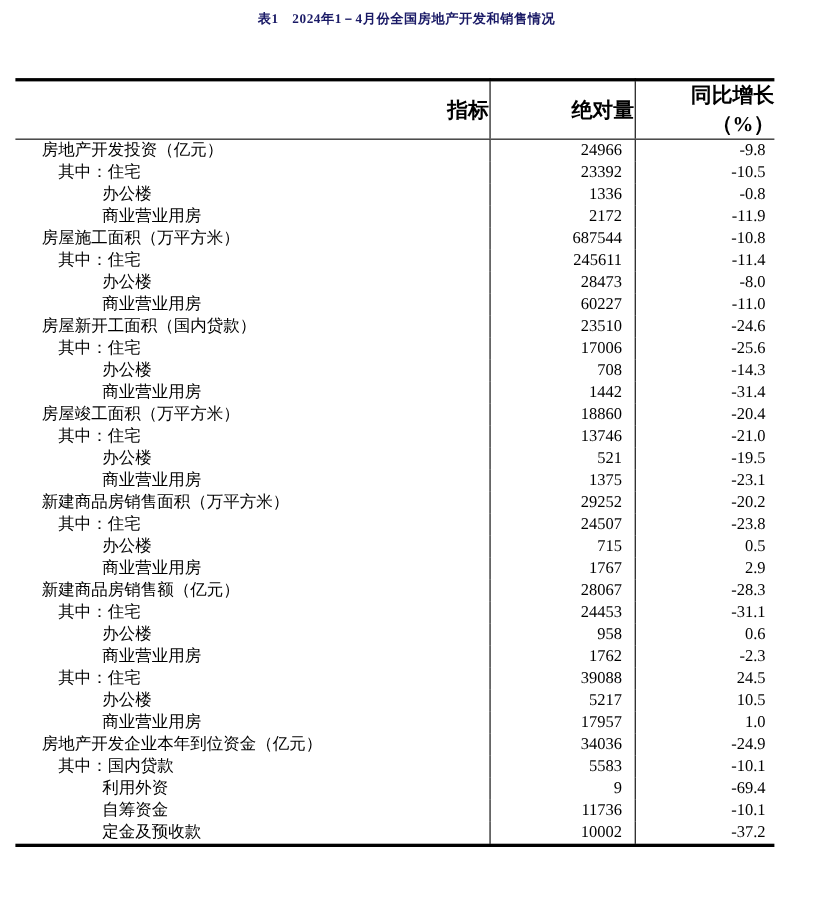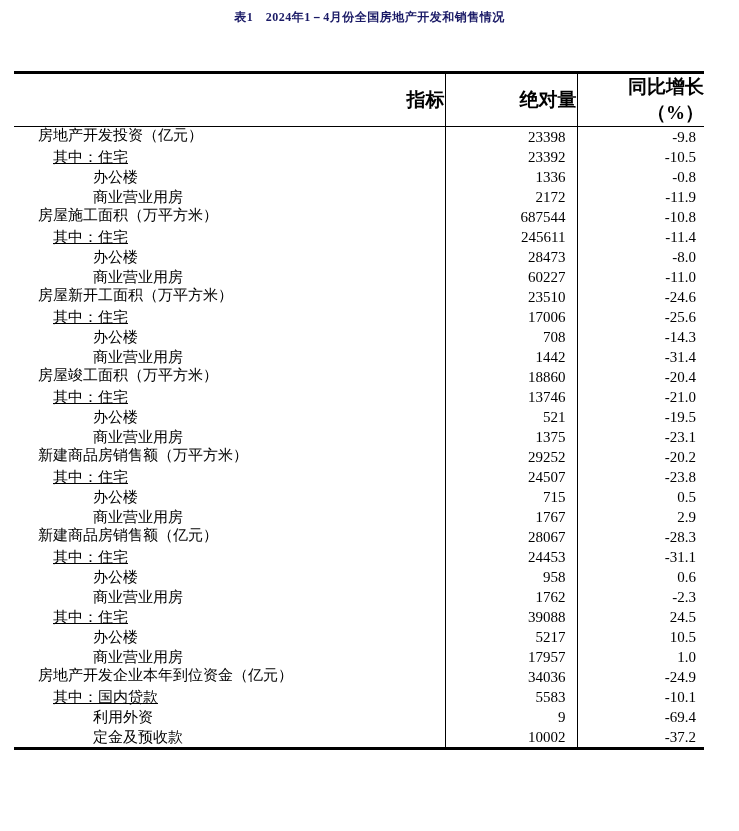--- a/index.html
+++ b/index.html
@@ -47,22 +47,22 @@
   tbody td {
     height: 20px;
     font-size: 15px;
     line-height: 20px;
     padding: 0;
     vertical-align: middle;
     white-space: nowrap;
     overflow: hidden;
   }
   td.label { text-align: left; }
-  td.label.indent-0 { padding-left: 24px; font-family: Liberation Mono, monospace; }
-  td.label.indent-1 { padding-left: 39px; text-decoration: underline; }
+  td.label.indent-0 { padding-left: 24px; }
+  td.label.indent-1 { padding-left: 39px; }
   td.label.indent-2 { padding-left: 79px; }
   td.num { text-align: right; }
   td.num.abs { padding-right: 11px; }
   td.num.growth { padding-right: 8px; margin-top: 16px; }
 </style>
 </head>
 <body>
 
 <div class="page">
   <div class="page-title">表1　2024年1－4月份全国房地产开发和销售情况</div>
@@ -76,21 +76,21 @@
     <thead>
       <tr>
         <th>指标</th>
         <th class="sep">绝对量</th>
         <th class="sep">同比增长（%）</th>
       </tr>
     </thead>
     <tbody>
         <tr>
     <td class="label indent-0">房地产开发投资（亿元）</td>
-    <td class="num abs sep">23398</td>
+    <td class="num abs sep">24966</td>
     <td class="num growth sep">-9.8</td>
   </tr>
         <tr>
     <td class="label indent-1">其中：住宅</td>
     <td class="num abs sep">23392</td>
     <td class="num growth sep">-10.5</td>
   </tr>
         <tr>
     <td class="label indent-2">办公楼</td>
     <td class="num abs sep">1336</td>
@@ -115,21 +115,21 @@
     <td class="label indent-2">办公楼</td>
     <td class="num abs sep">28473</td>
     <td class="num growth sep">-8.0</td>
   </tr>
         <tr>
     <td class="label indent-2">商业营业用房</td>
     <td class="num abs sep">60227</td>
     <td class="num growth sep">-11.0</td>
   </tr>
         <tr>
-    <td class="label indent-0">房屋新开工面积（万平方米）</td>
+    <td class="label indent-0">房屋新开工面积（国内贷款）</td>
     <td class="num abs sep">23510</td>
     <td class="num growth sep">-24.6</td>
   </tr>
         <tr>
     <td class="label indent-1">其中：住宅</td>
     <td class="num abs sep">17006</td>
     <td class="num growth sep">-25.6</td>
   </tr>
         <tr>
     <td class="label indent-2">办公楼</td>
@@ -155,21 +155,21 @@
     <td class="label indent-2">办公楼</td>
     <td class="num abs sep">521</td>
     <td class="num growth sep">-19.5</td>
   </tr>
         <tr>
     <td class="label indent-2">商业营业用房</td>
     <td class="num abs sep">1375</td>
     <td class="num growth sep">-23.1</td>
   </tr>
         <tr>
-    <td class="label indent-0">新建商品房销售额（万平方米）</td>
+    <td class="label indent-0">新建商品房销售面积（万平方米）</td>
     <td class="num abs sep">29252</td>
     <td class="num growth sep">-20.2</td>
   </tr>
         <tr>
     <td class="label indent-1">其中：住宅</td>
     <td class="num abs sep">24507</td>
     <td class="num growth sep">-23.8</td>
   </tr>
         <tr>
     <td class="label indent-2">办公楼</td>
@@ -223,20 +223,25 @@
   </tr>
         <tr>
     <td class="label indent-1">其中：国内贷款</td>
     <td class="num abs sep">5583</td>
     <td class="num growth sep">-10.1</td>
   </tr>
         <tr>
     <td class="label indent-2">利用外资</td>
     <td class="num abs sep">9</td>
     <td class="num growth sep">-69.4</td>
+  </tr>
+        <tr>
+    <td class="label indent-2">自筹资金</td>
+    <td class="num abs sep">11736</td>
+    <td class="num growth sep">-10.1</td>
   </tr>
         <tr>
     <td class="label indent-2">定金及预收款</td>
     <td class="num abs sep">10002</td>
     <td class="num growth sep">-37.2</td>
   </tr>
       </tbody>
   </table>
 </div>
 

